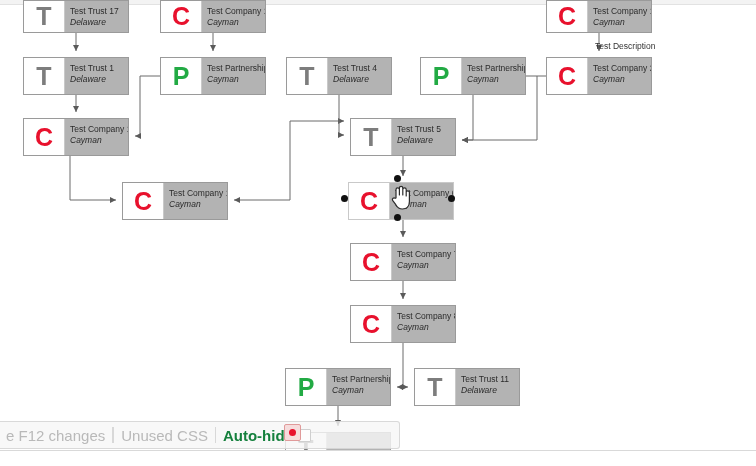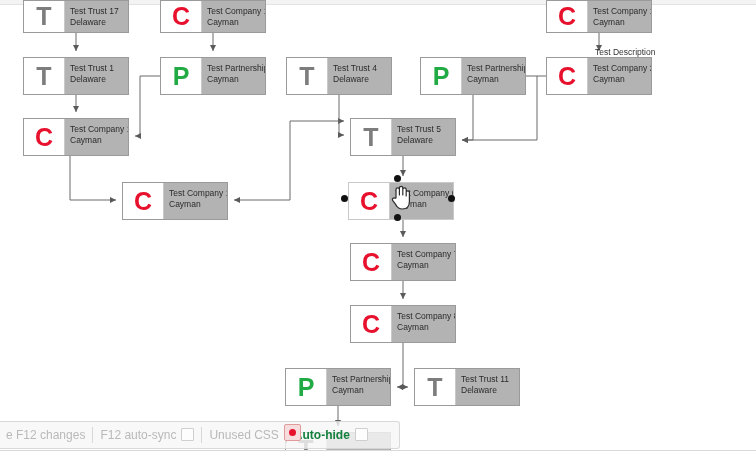--- a/index.html
+++ b/index.html
@@ -47,21 +47,21 @@
   .node .icon.type-P{color:#22aa44;}
   .node .labels{
     flex:1 1 auto;
     padding:5px 4px 7px 5px;
     color:#2b2b2b;
     font-size:8.5px;
     line-height:11px;
     overflow:hidden;
   }
   .node .labels .l1{white-space:nowrap;}
-  .node .labels .l2{white-space:nowrap;}
+  .node .labels .l2{white-space:nowrap;font-style:italic;}
 
   .node.selected{
     border:1px solid #c9c9c9;
     background:#b3b3b3;
     z-index:5;
   }
   .handle{
     position:absolute;
     width:7px;height:7px;border-radius:50%;
     background:#111111;
@@ -90,23 +90,23 @@
     width:408px;height:28px;
     background:rgba(246,246,246,0.80);
     border:1px solid rgba(205,205,205,0.75);
     border-radius:3px;
     display:flex;align-items:center;
     z-index:8;
     box-sizing:border-box;
     padding-left:6px;
   }
   .overlay-bar .ob-item{
-    display:flex;gap:5px;
+    display:flex;align-items:center;gap:5px;
     color:#b9b9b9;
-    font-size:12px;
+    font-size:15px;
     white-space:nowrap;
     padding:0 7px;
   }
   .overlay-bar .ob-sep{
     width:1px;height:16px;background:#d8d8d8;
   }
   .overlay-bar .ob-check{
     width:11px;height:11px;
     border:1px solid #cfcfcf;
     background:#fdfdfd;
@@ -304,36 +304,32 @@
     </div>
 
   <div id="handles">
       <div class="handle" style="left: 394px; top: 175px;"></div>
       <div class="handle" style="left: 394px; top: 214px;"></div>
       <div class="handle" style="left: 341px; top: 195px;"></div>
       <div class="handle" style="left: 448px; top: 195px;"></div>
     </div>
 
   <div id="edge-labels">
-      <div class="edge-label" style="left: 595px; top: 47px; text-align: center;">Test Description</div>
+      <div class="edge-label" style="left: 595px; top: 41px; text-align: center;">Test Description</div>
     </div>
 
   <svg class="cursor-hand" style="left:390px;top:184px;" viewBox="0 0 20 26">
     <path d="M6,14 L6,5.5 a1.7,1.7 0 0 1 3.4,0 L9.4,11 L9.4,4 a1.7,1.7 0 0 1 3.4,0 L12.8,11 L12.8,5.6 a1.7,1.7 0 0 1 3.4,0 L16.2,12 L16.2,8.5 a1.6,1.6 0 0 1 3.2,0 L19.4,17.5 c0,4.2 -2.6,7.5 -7,7.5 c-3.4,0 -5,-1.4 -6.6,-4.3 L2.6,16.4 a1.7,1.7 0 0 1 2.6,-2.1 z" fill="#ffffff" stroke="#2b2b2b" stroke-width="1.2" stroke-linejoin="round"></path>
   </svg>
 
   <div class="overlay-bar">
     <div class="ob-item">
       <span>e F12 changes</span>
     </div>
     <div class="ob-sep"></div>
-    <div class="ob-item">
-      <span>F12 auto-sync</span>
-      <span class="ob-check"></span>
-    </div>
     <div class="ob-sep"></div>
     <div class="ob-item">
       <span>Unused CSS</span>
     </div>
     <div class="ob-sep"></div>
     <div class="ob-item autohide">
       <span>Auto-hide</span>
       <span class="ob-check"></span>
     </div>
   </div>

